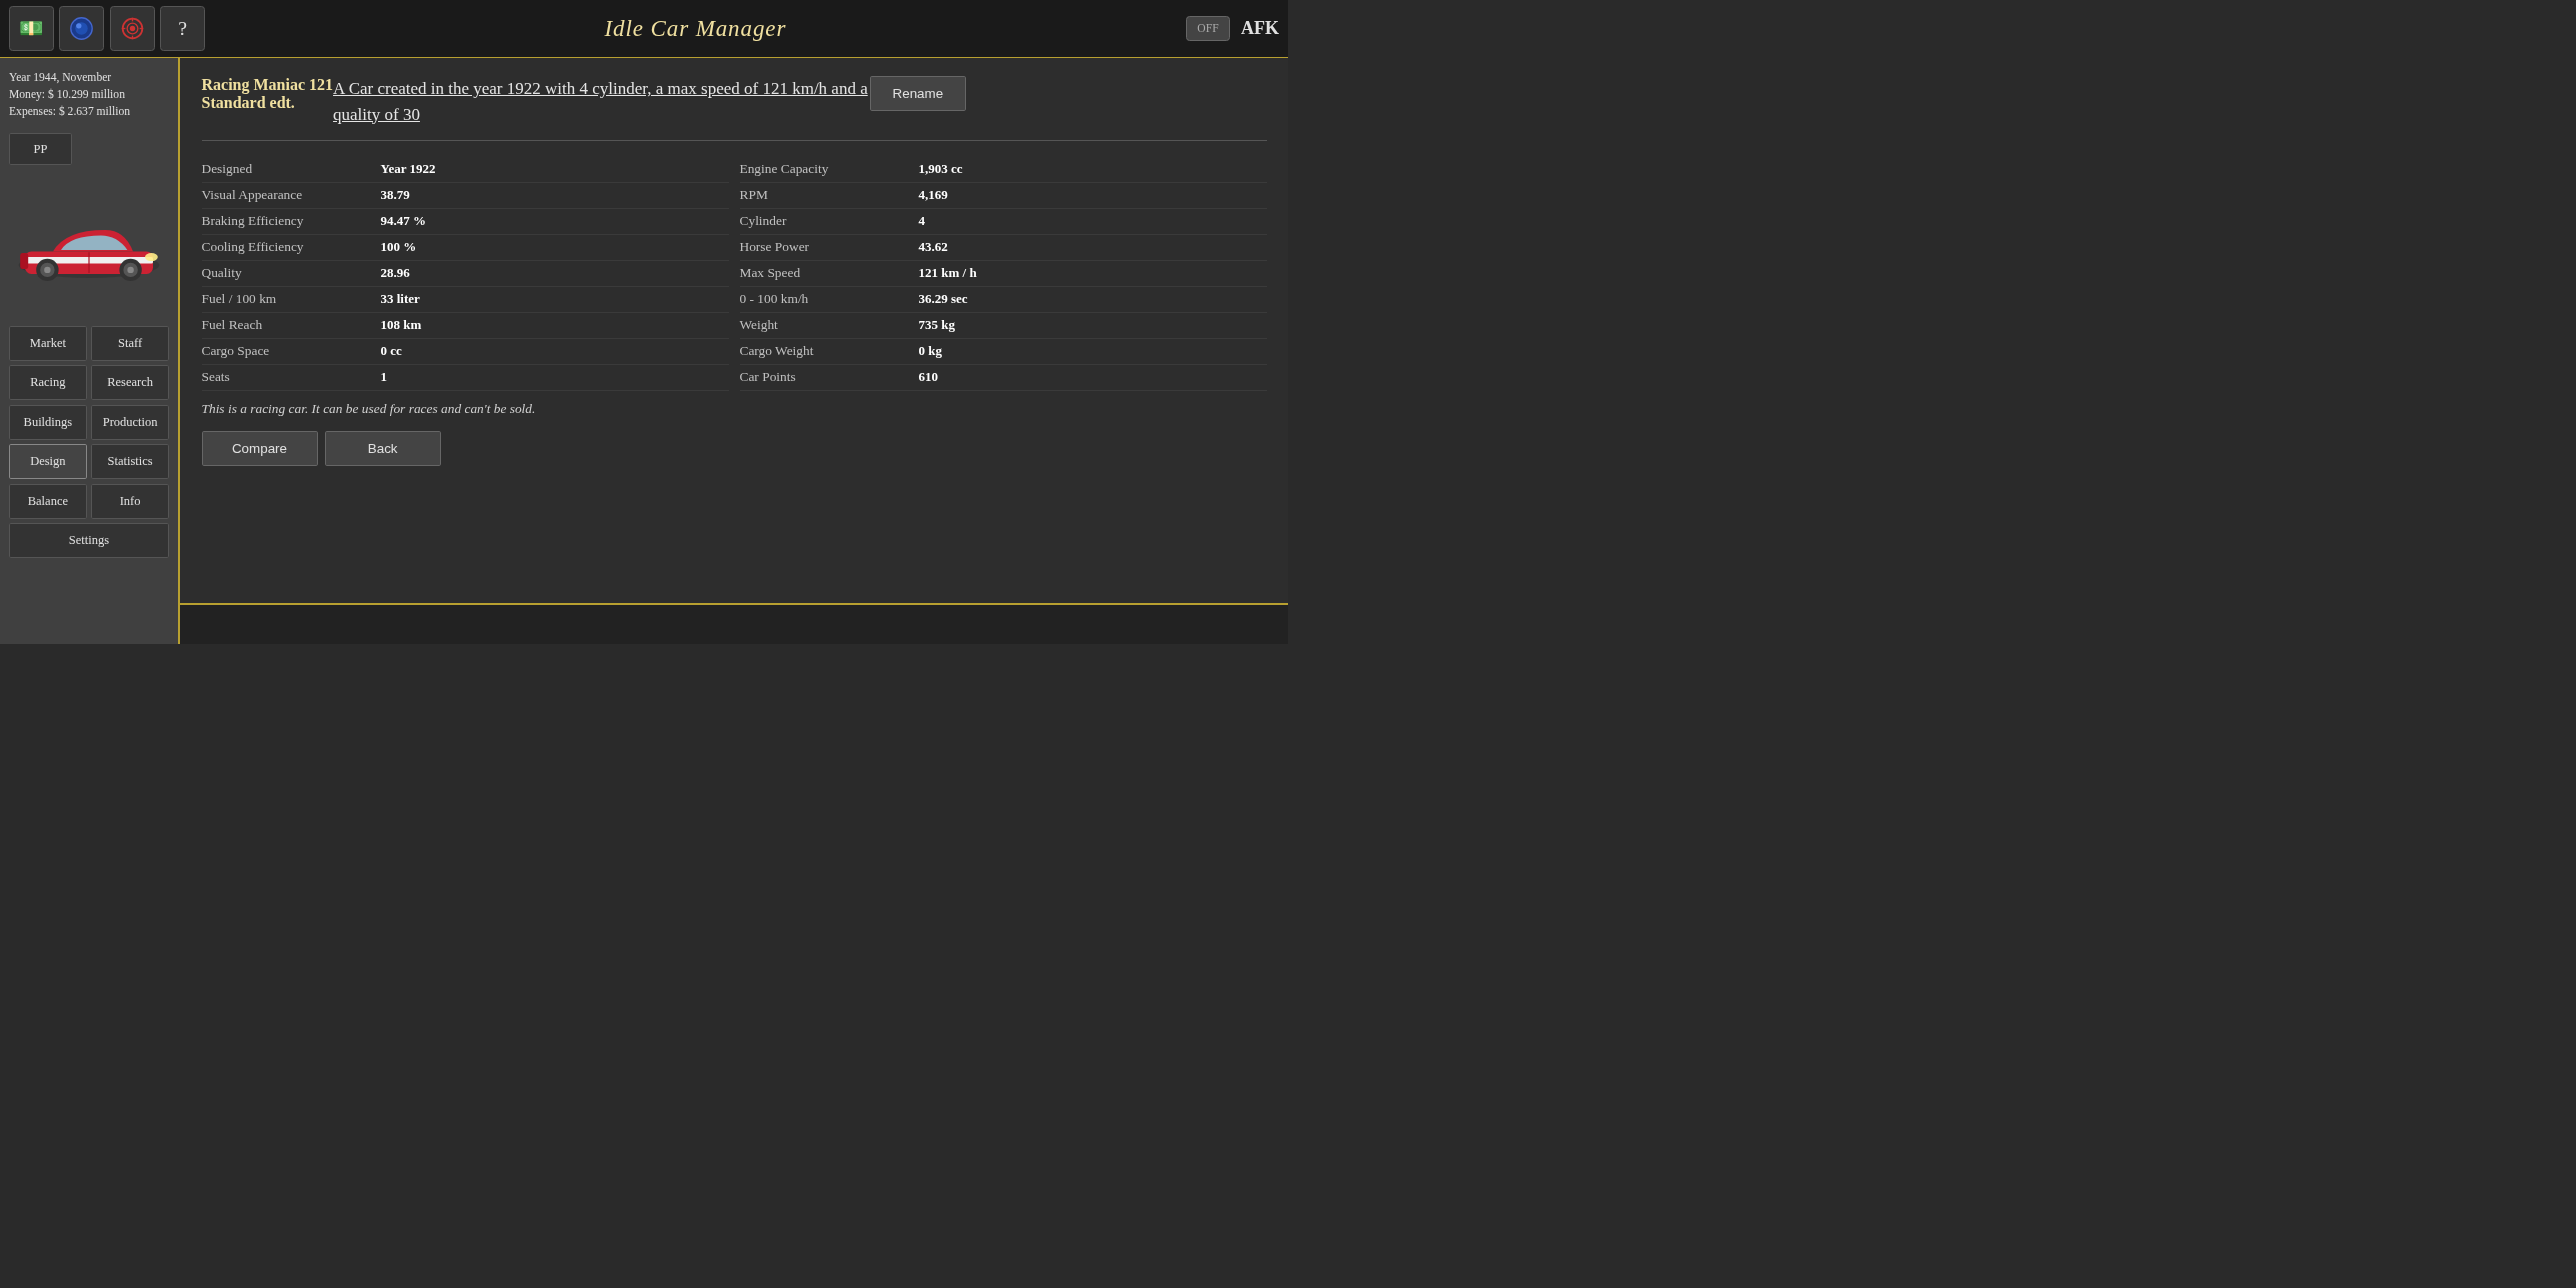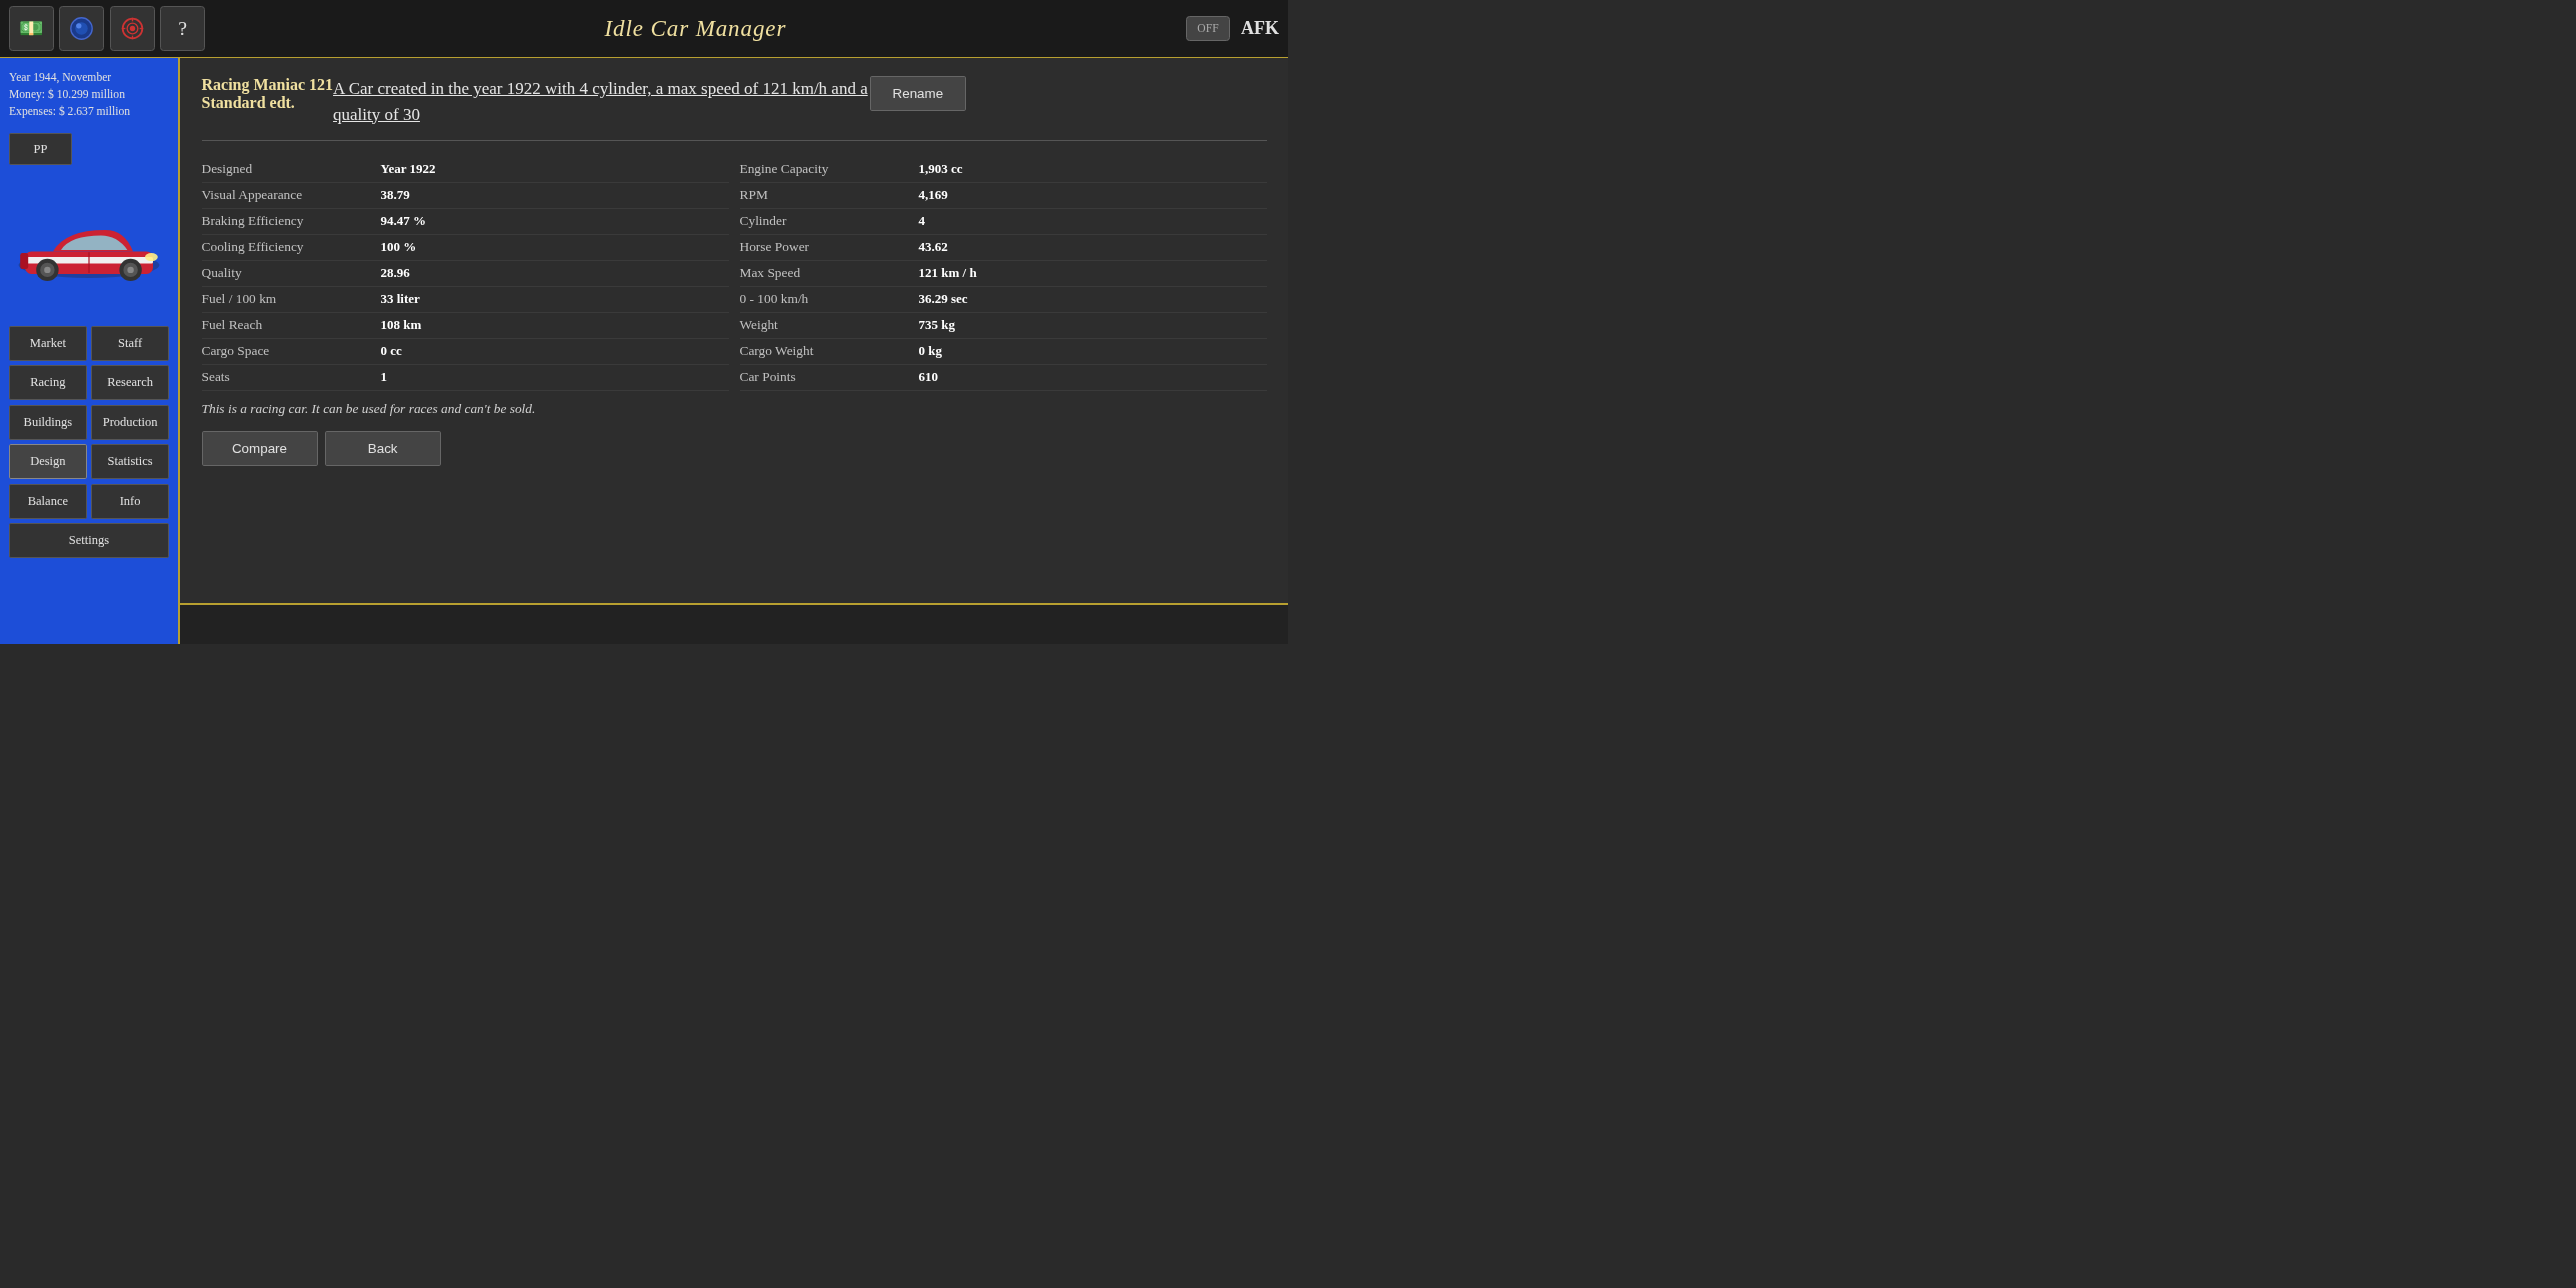--- a/index.html
+++ b/index.html
@@ -74,21 +74,21 @@
     
     #main {
       display: flex;
       flex: 1;
       overflow: hidden;
     }
 
     
     #sidebar {
       width: 179px;
-      background: #1d4ed8;
+      background: #404040;
       border-right: 1.8px solid #b8a030;
       flex-shrink: 0;
       display: flex;
       flex-direction: column;
       padding: 10.7px 9px;
       gap: 5.4px;
       overflow-y: auto;
     }
     .sidebar-header {
       color: #e0e0e0;

